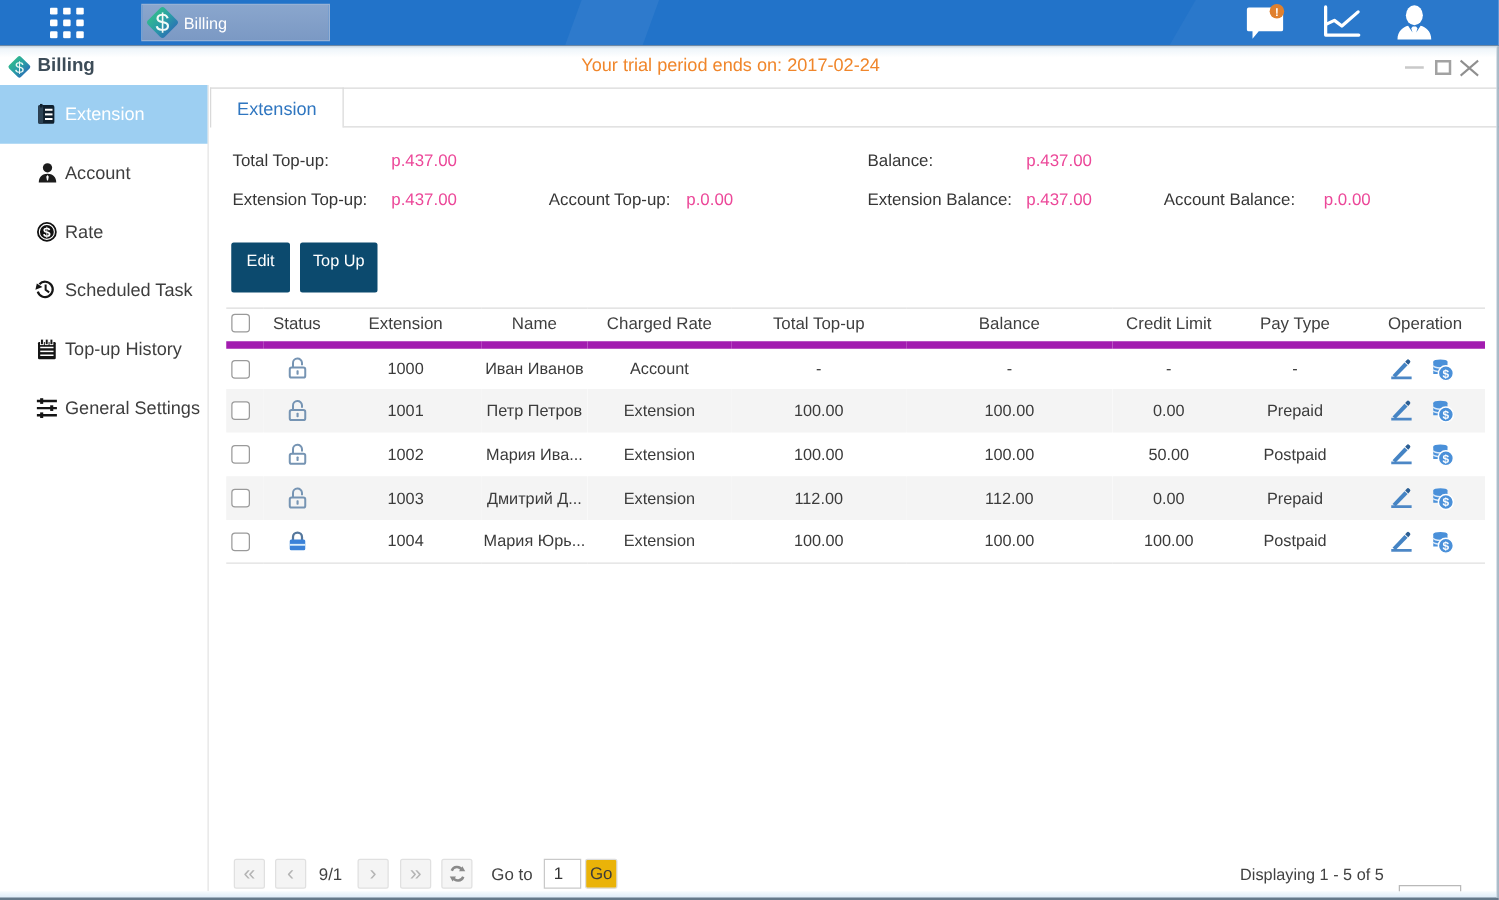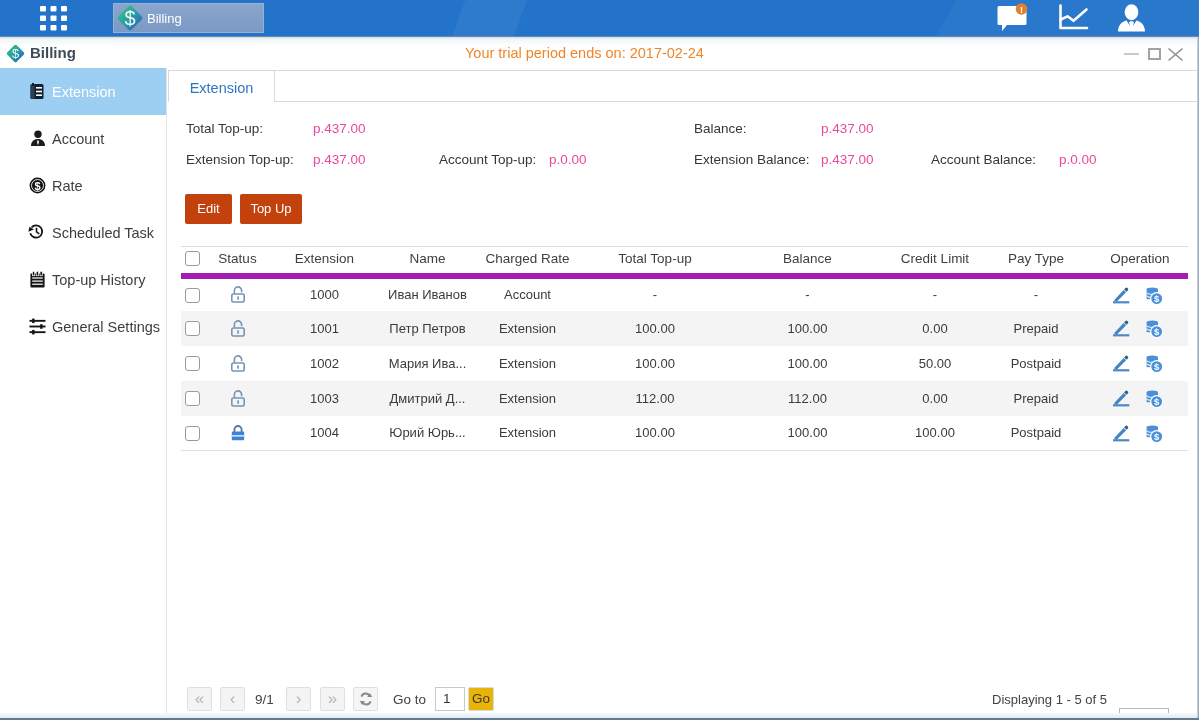--- a/index.html
+++ b/index.html
@@ -34,22 +34,22 @@
 .sideitem .txt { position:absolute; left:52px; top:16px; }
 .sideitem .ic { position:absolute; left:29px; top:15px; width:17px; height:17px; }
 .sideitem.active { background:#9dcff2; color:#fff; }
 #tabtopline { position:absolute; left:168px; top:70px; width:1031px; height:1px; background:#d9d9d9; }
 #tabstrip-bottom { position:absolute; left:274px; top:101px; width:925px; height:1px; background:#d9d9d9; }
 #activetab { position:absolute; left:168px; top:70px; width:107px; height:32px;
   background:#fff; border-top:1px solid #d9d9d9; border-left:1px solid #d9d9d9; border-right:1px solid #d9d9d9;
   color:#2f76c0; font-size:14.5px; text-align:center; line-height:34px; }
 .slabel { position:absolute; font-size:13.5px; font-weight:normal; color:#363636; }
 .sval { position:absolute; font-size:13.5px; color:#ec4899; }
-.btn { position:absolute; background:#c2410c; color:#fff; font-size:13px;
-  border-radius:2px; text-align:center; line-height:30px; height:30px; }
+.btn { position:absolute; background:#0c4a6e; color:#fff; font-size:13px;
+  border-radius:2px; text-align:center; line-height:30px; height:40px; }
 
 #grid { position:absolute; left:181px; top:246px; width:1007px; }
 #grid table { border-collapse:collapse; width:1007px; table-layout:fixed; }
 #grid th.ck, #grid td.ck { padding-right:7px; }
 #grid th { height:29px; font-size:13.5px; font-weight:normal; color:#3f3f3f; vertical-align:middle;
   border-top:1px solid #dcdcdc; border-bottom:6px solid #a21caf; text-align:center;
   padding:0 0 3px 0; }
 #grid td { height:35px; font-size:13px; color:#3b3b3b; text-align:center; padding:0;
   overflow:hidden; white-space:nowrap; }
 #grid tr.alt { background:#f4f4f4; }
@@ -379,21 +379,21 @@
 </svg></td>
 </tr>
 <tr class="last">
   <td class="ck"><span class="ckbox"></span></td>
           <td><svg width="18" height="19" viewBox="0 0 18 19" style="vertical-align:middle">
   <path d="M 5.4 9.5 V 6.6 A 3.6 3.6 0 0 1 12.6 6.6 V 9.5" fill="none" stroke="#55779c" stroke-width="1.8"></path>
   <rect x="2.8" y="8.6" width="12.4" height="8.6" rx="1.2" fill="#3b82d8"></rect>
   <rect x="2.8" y="12.1" width="12.4" height="1.5" fill="#d9edfb"></rect>
 </svg></td>
   <td>1004</td>
-          <td>Юрий Юрь...</td>
+          <td>Мария Юрь...</td>
           <td>Extension</td>
           <td>100.00</td>
           <td>100.00</td>
           <td>100.00</td>
           <td>Postpaid</td>
   <td><svg width="58" height="20" viewBox="0 0 58 20" style="vertical-align:middle">
   <line x1="2" y1="17.3" x2="18.3" y2="17.3" stroke="#4c87c6" stroke-width="2.2"></line>
   <path d="M 3 15.2 L 12.6 4.9 L 15.1 7.2 L 5.5 17 Z" fill="#4584c4"></path>
   <path d="M 13.1 4.4 L 14.4 3 A 1.4 1.4 0 0 1 16.4 2.9 L 16.9 3.4 A 1.4 1.4 0 0 1 16.8 5.4 L 15.6 6.7 Z" fill="#2c5f94"></path>
   <ellipse cx="41.3" cy="4.4" rx="5.7" ry="1.9" fill="#4a90d9"></ellipse>

